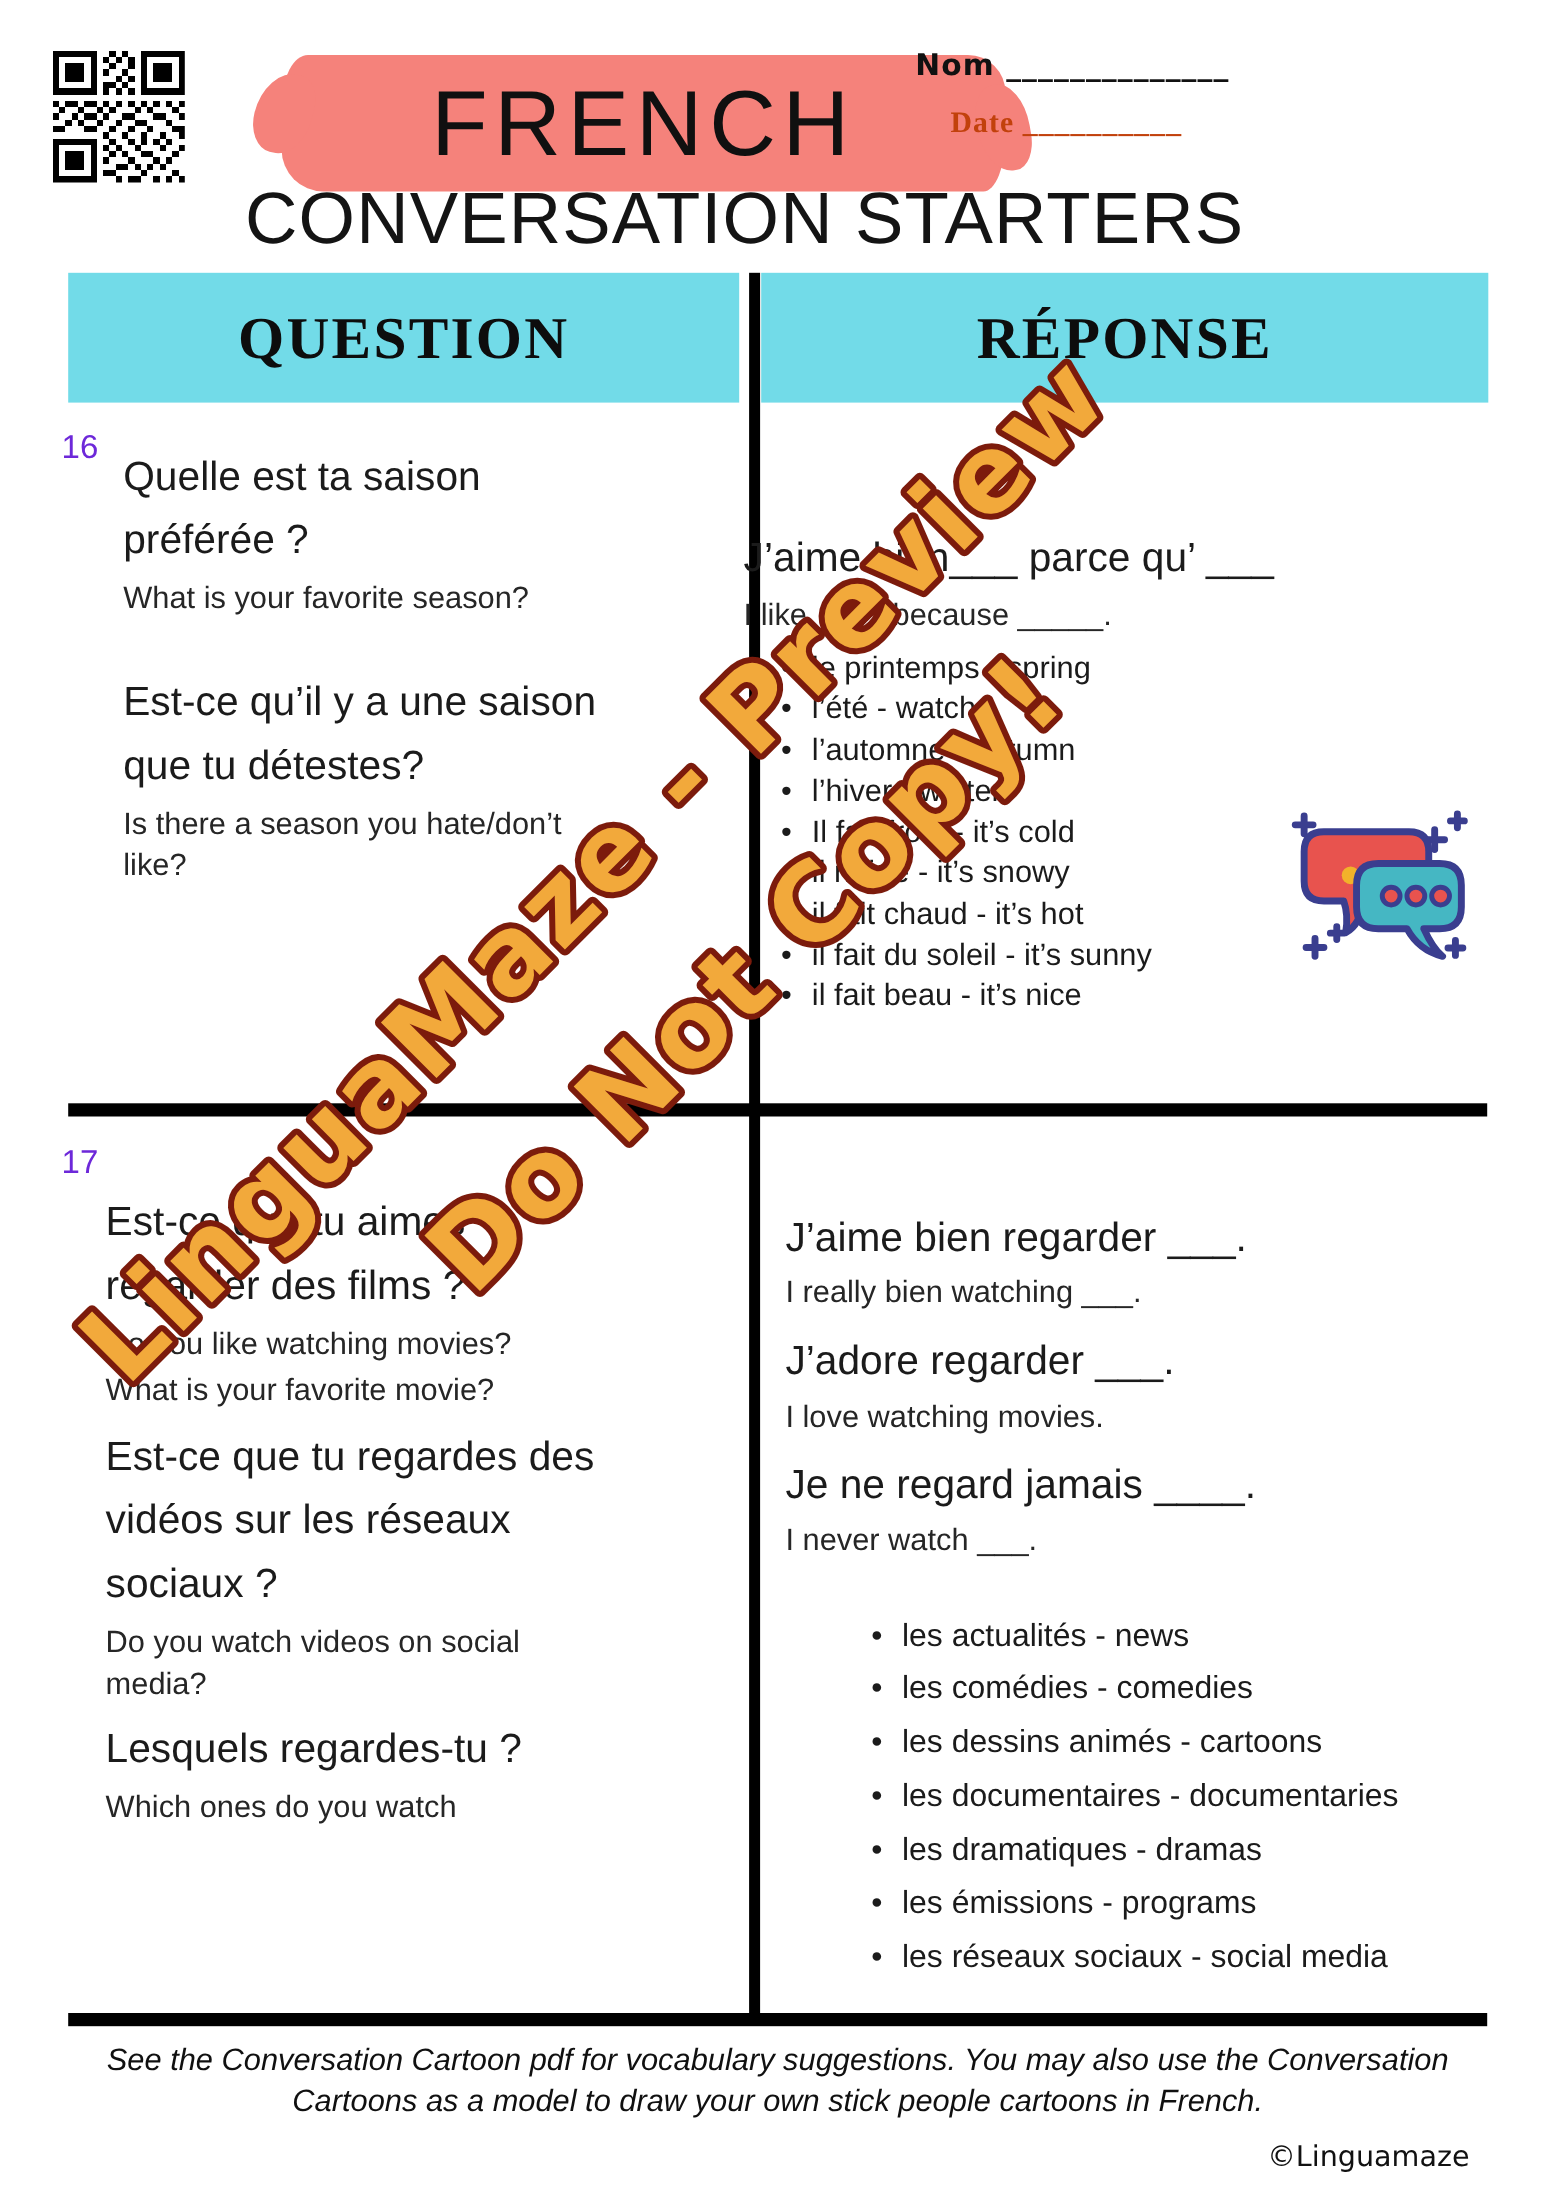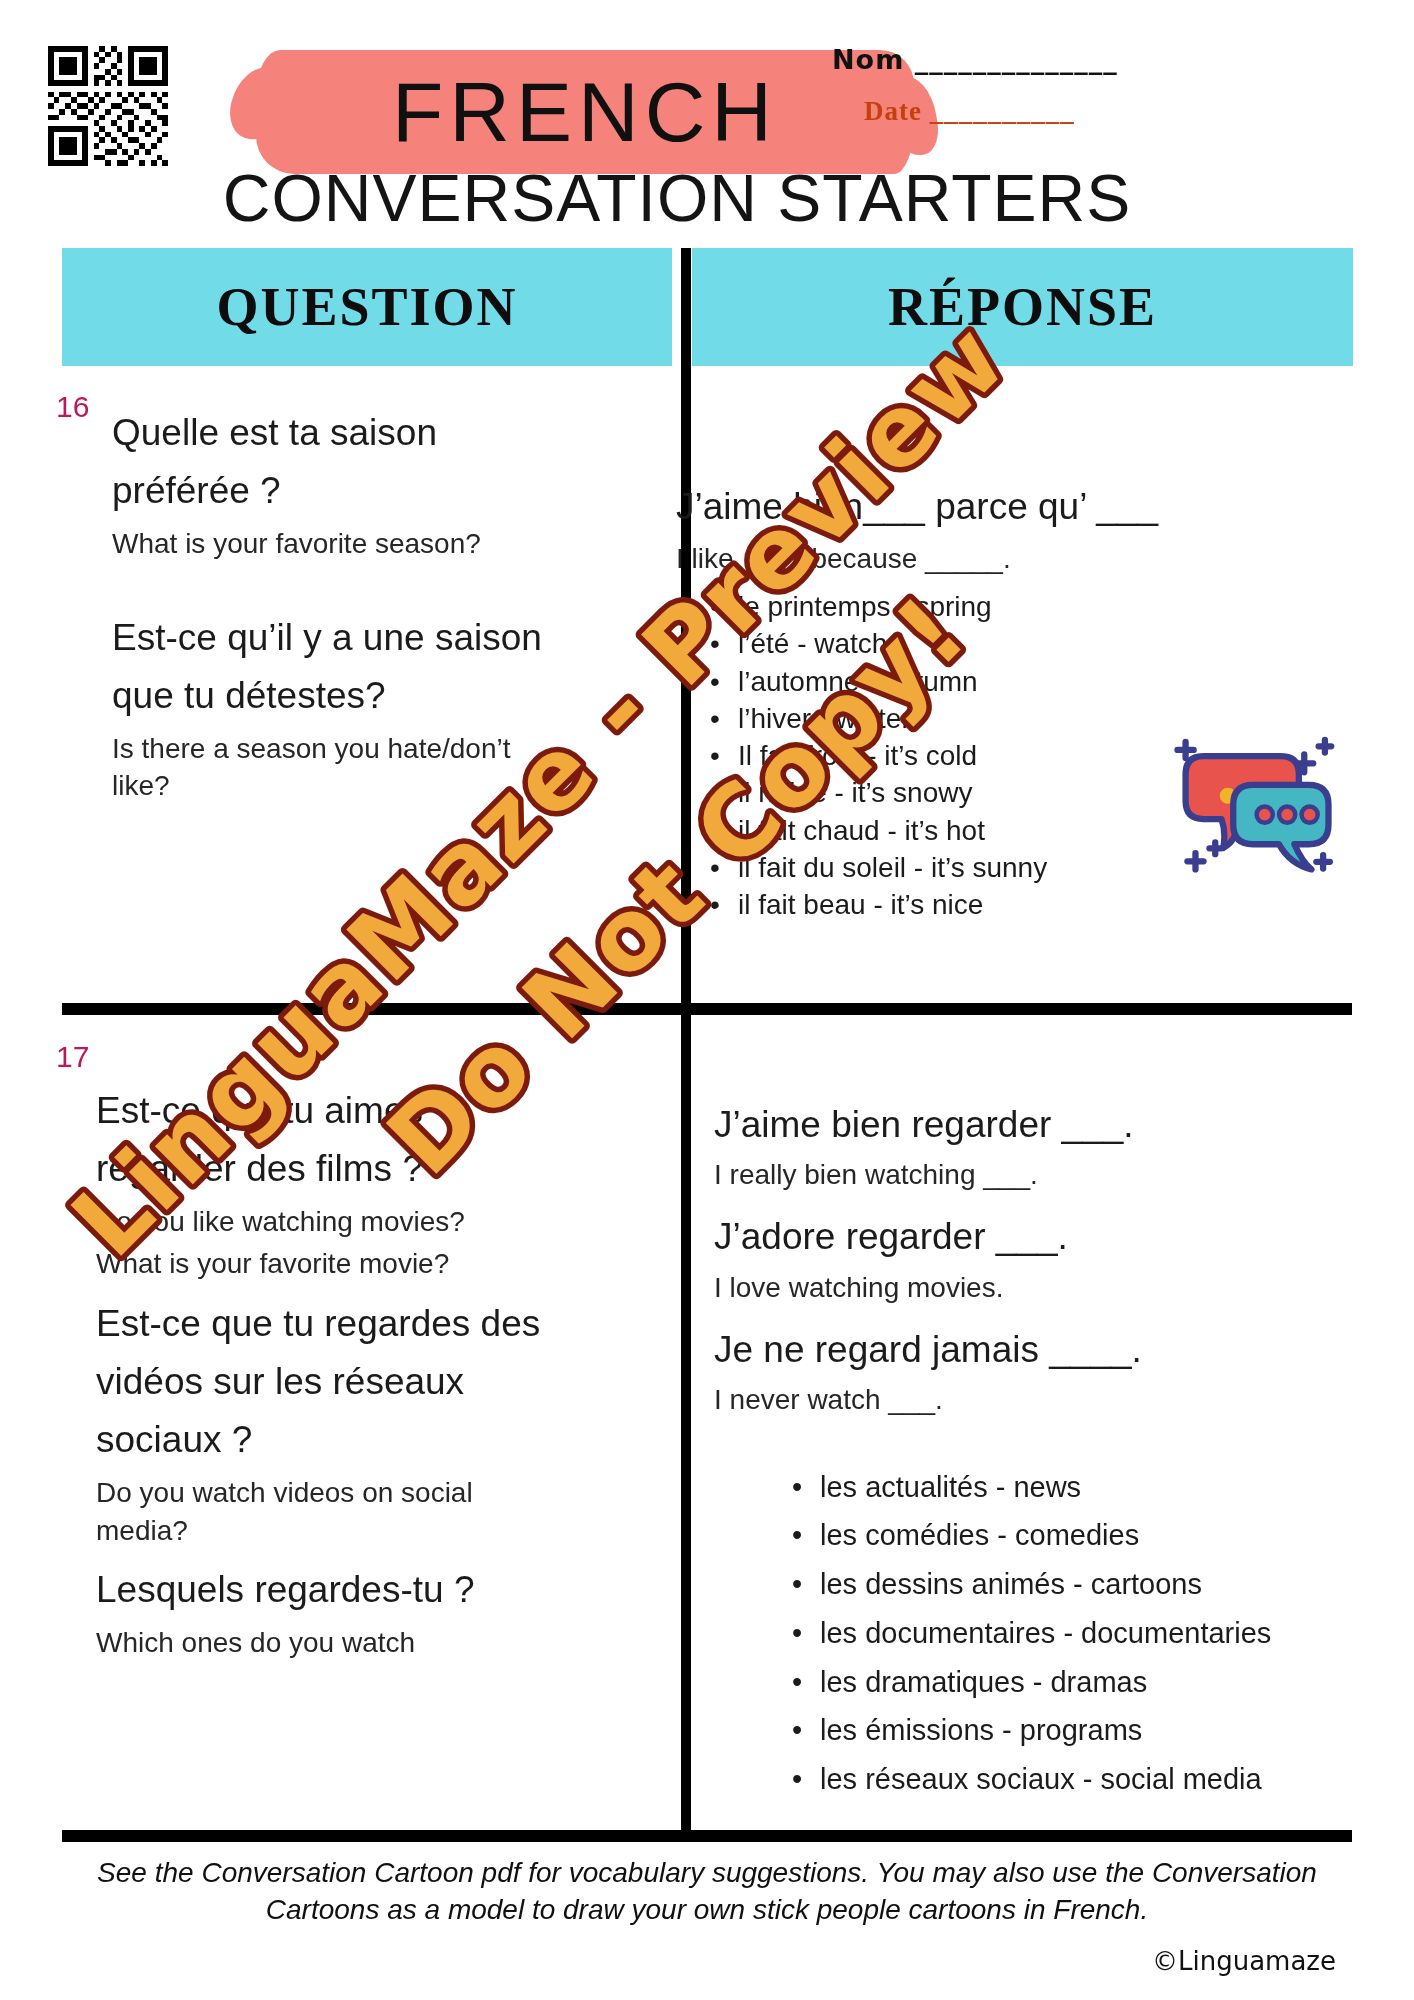--- a/index.html
+++ b/index.html
@@ -29,21 +29,21 @@
        align-items:center;justify-content:center;font-family:Liberation Serif, serif;
        font-weight:900;font-size:54px;letter-spacing:2px;color:#0d0d0d;}
   .cell-head.q{left:62px;width:610px;}
   .cell-head.r{left:692px;width:661px;}
   .vline{position:absolute;left:681px;top:248px;width:10px;height:1592px;background:#000;}
   .hline{position:absolute;left:62px;width:1290px;height:12px;background:#000;}
   .hline.mid{top:1003px;}
   .hline.bot{top:1830px;}
 
   
-  .row-num{position:absolute;font-size:30px;color:#be185d;}
+  .row-num{position:absolute;font-size:30px;color:#6d28d9;}
   .pre{white-space:pre-line;}
   .fr{font-size:37px;line-height:1.58;color:#1b1b1b;}
   .en{font-size:28px;line-height:1.35;color:#262626;}
   .qblock16{position:absolute;left:112px;top:404px;width:565px;}
   .qblock16 .en{margin-top:4px;}
   .qblock16 .fr.second{margin-top:46px;}
   .rblock16{position:absolute;left:676px;top:478px;width:648px;}
   .rblock16 .en{margin-top:4px;}
   .qblock17{position:absolute;left:96px;top:1082px;width:578px;}
   .qblock17 .en{margin-top:4px;}

